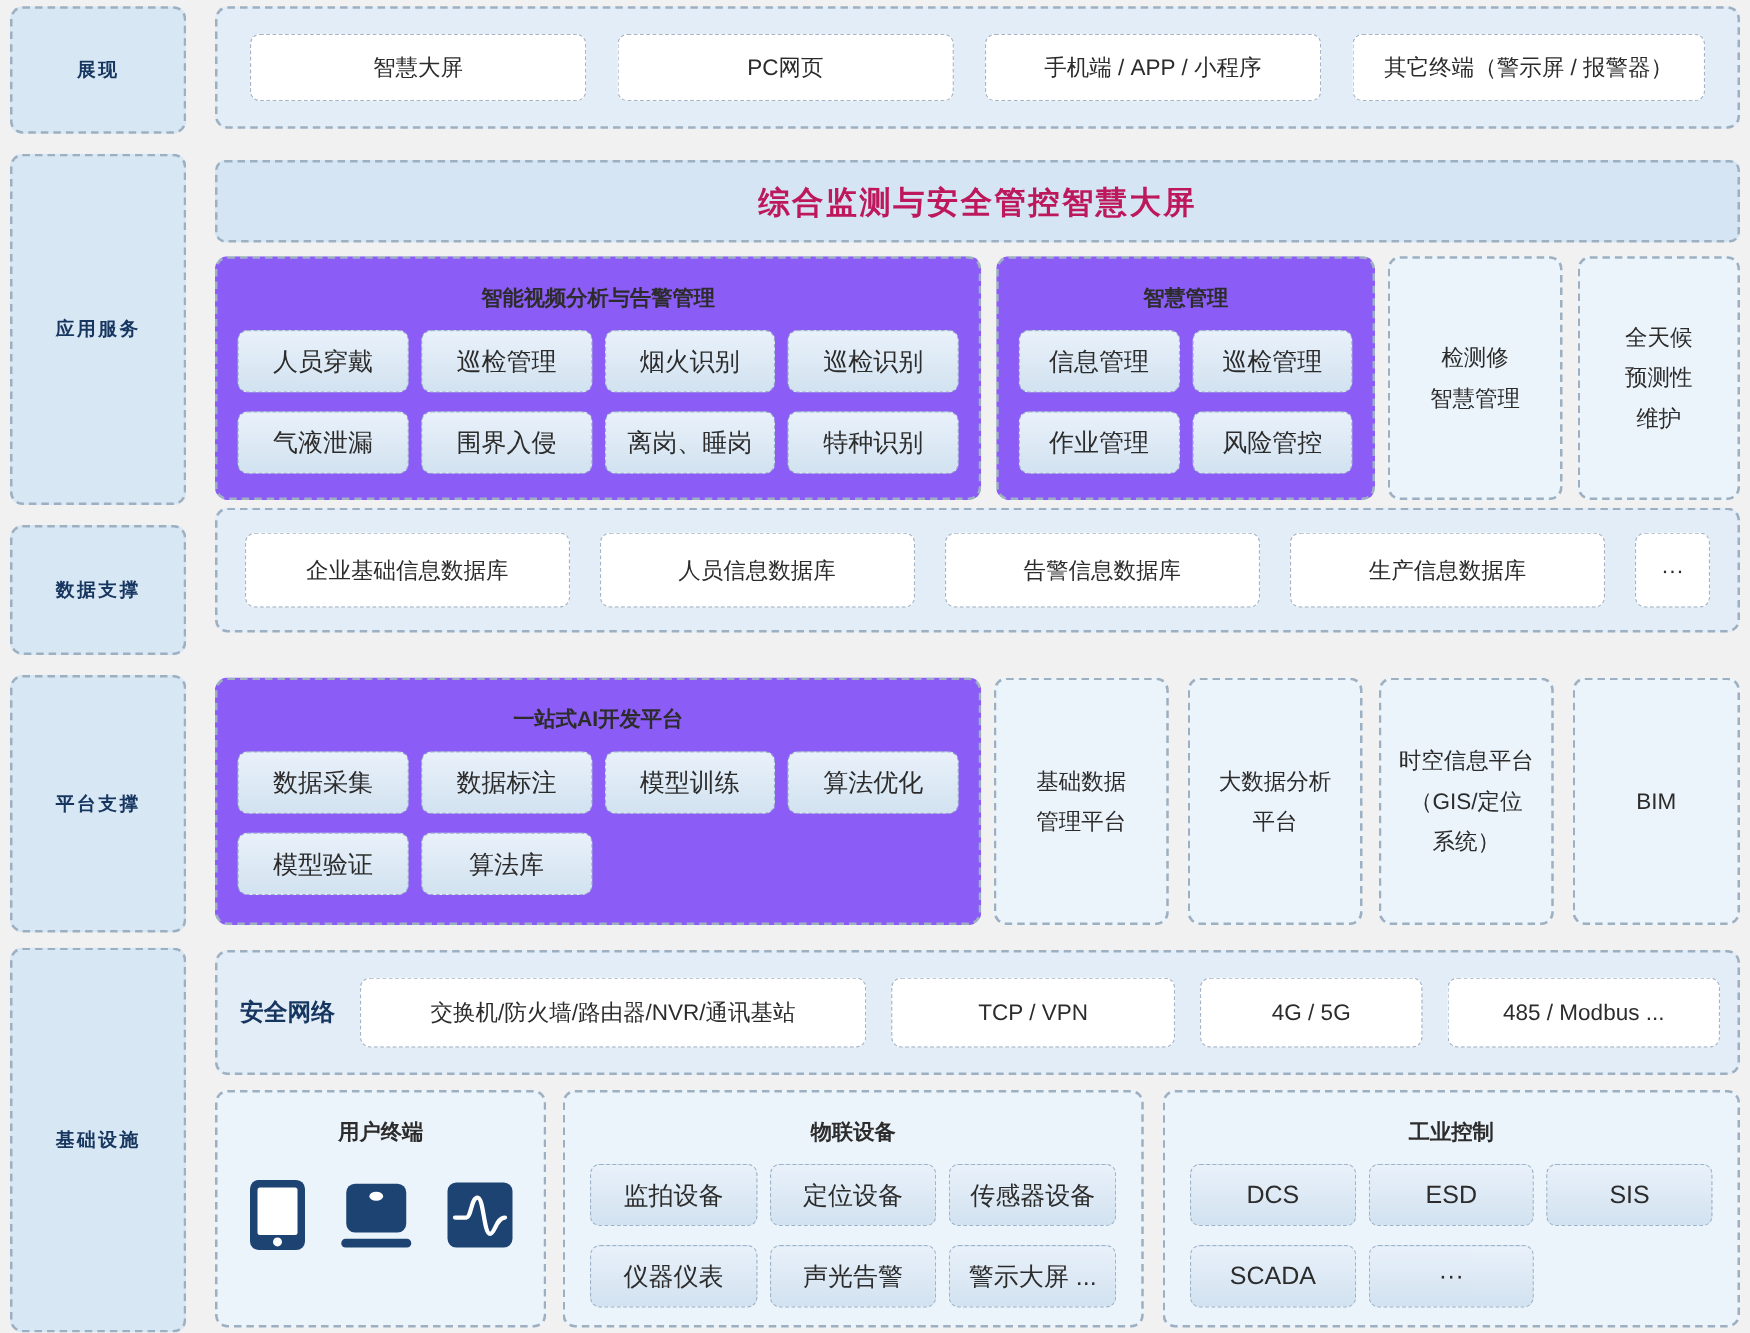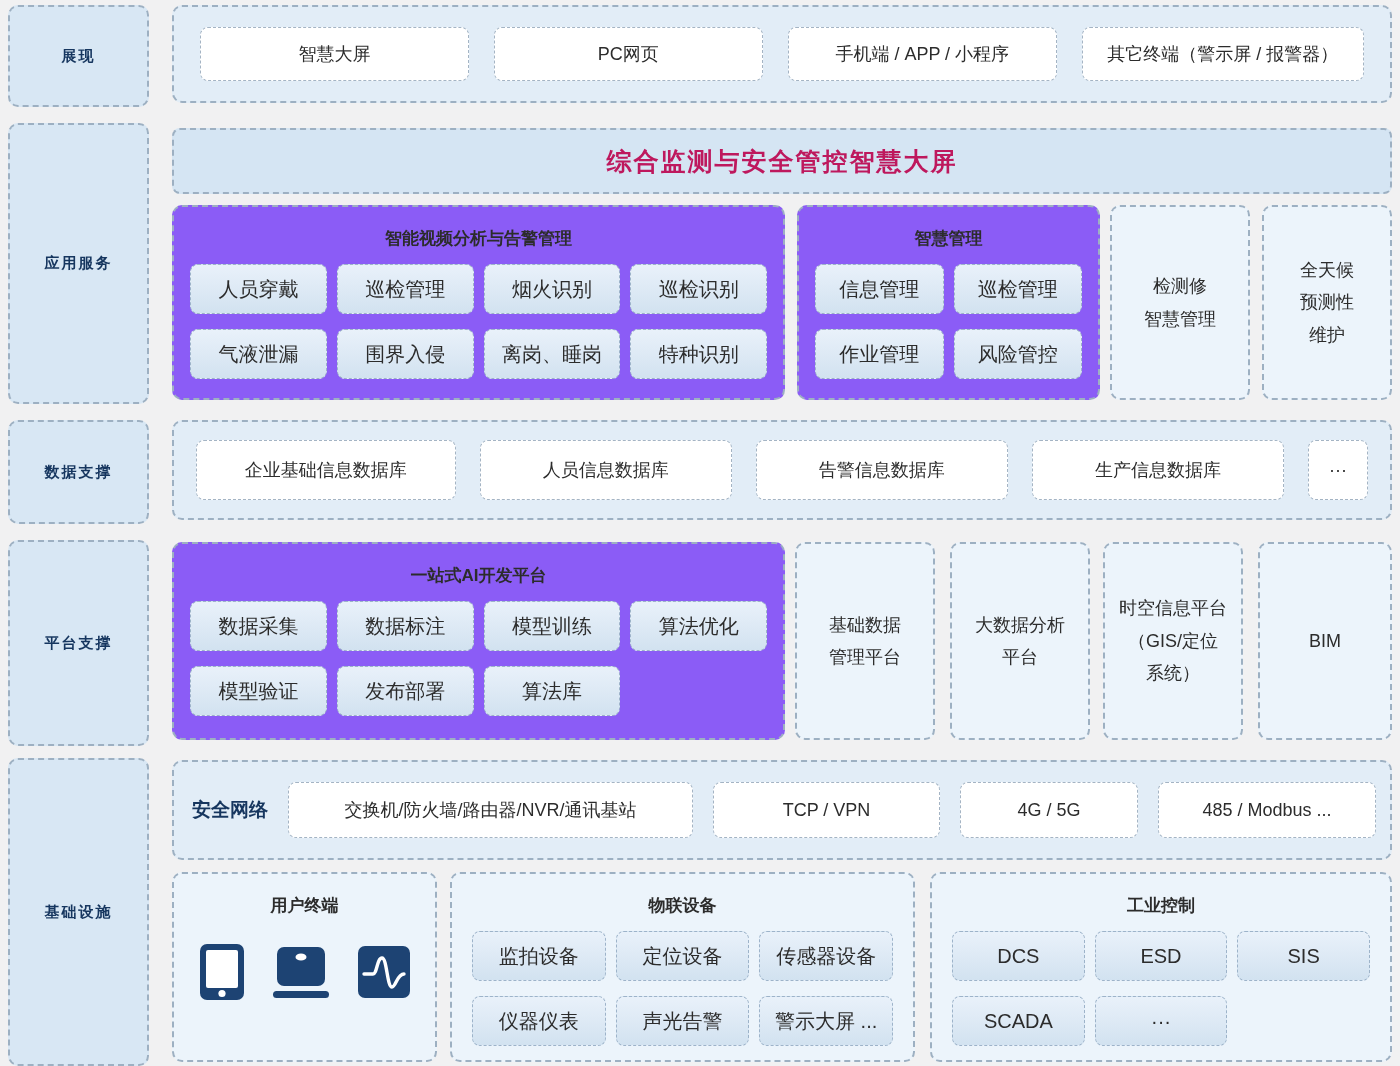--- a/index.html
+++ b/index.html
@@ -86,37 +86,36 @@
       <div class="chip">风险管控</div>
     </div>
   </div>
 
   <div class="palebox" style="left:1110px;top:205px;width:140px;height:195px;">检测修
 智慧管理</div>
   <div class="palebox" style="left:1262px;top:205px;width:130px;height:195px;">全天候
 预测性
 维护</div>
 
-  <div class="band" style="left:172px;top:420px;width:1220px;height:100px;padding:12px 22px;gap:24px;">
+  <div class="band" style="left:172px;top:406px;width:1220px;height:100px;padding:12px 22px;gap:24px;">
     <div class="wbox" style="flex:1.03;height:60px;">企业基础信息数据库</div>
     <div class="wbox" style="flex:1;height:60px;">人员信息数据库</div>
     <div class="wbox" style="flex:1;height:60px;">告警信息数据库</div>
     <div class="wbox" style="flex:1;height:60px;">生产信息数据库</div>
     <div class="wbox" style="flex:none;width:60px;height:60px;">···</div>
   </div>
 
   <div class="group" style="left:172px;top:542px;width:613px;height:198px;">
     <div class="gtitle">一站式AI开发平台</div>
     <div class="chips cols4">
       <div class="chip">数据采集</div>
       <div class="chip">数据标注</div>
       <div class="chip">模型训练</div>
       <div class="chip">算法优化</div>
       <div class="chip">模型验证</div>
-      <div class="chip">发布部署</div>
       <div class="chip">算法库</div>
     </div>
   </div>
 
   <div class="palebox" style="left:795px;top:542px;width:140px;height:198px;">基础数据
 管理平台</div>
   <div class="palebox" style="left:950px;top:542px;width:140px;height:198px;">大数据分析
 平台</div>
   <div class="palebox" style="left:1103px;top:542px;width:140px;height:198px;">时空信息平台
 （GIS/定位

